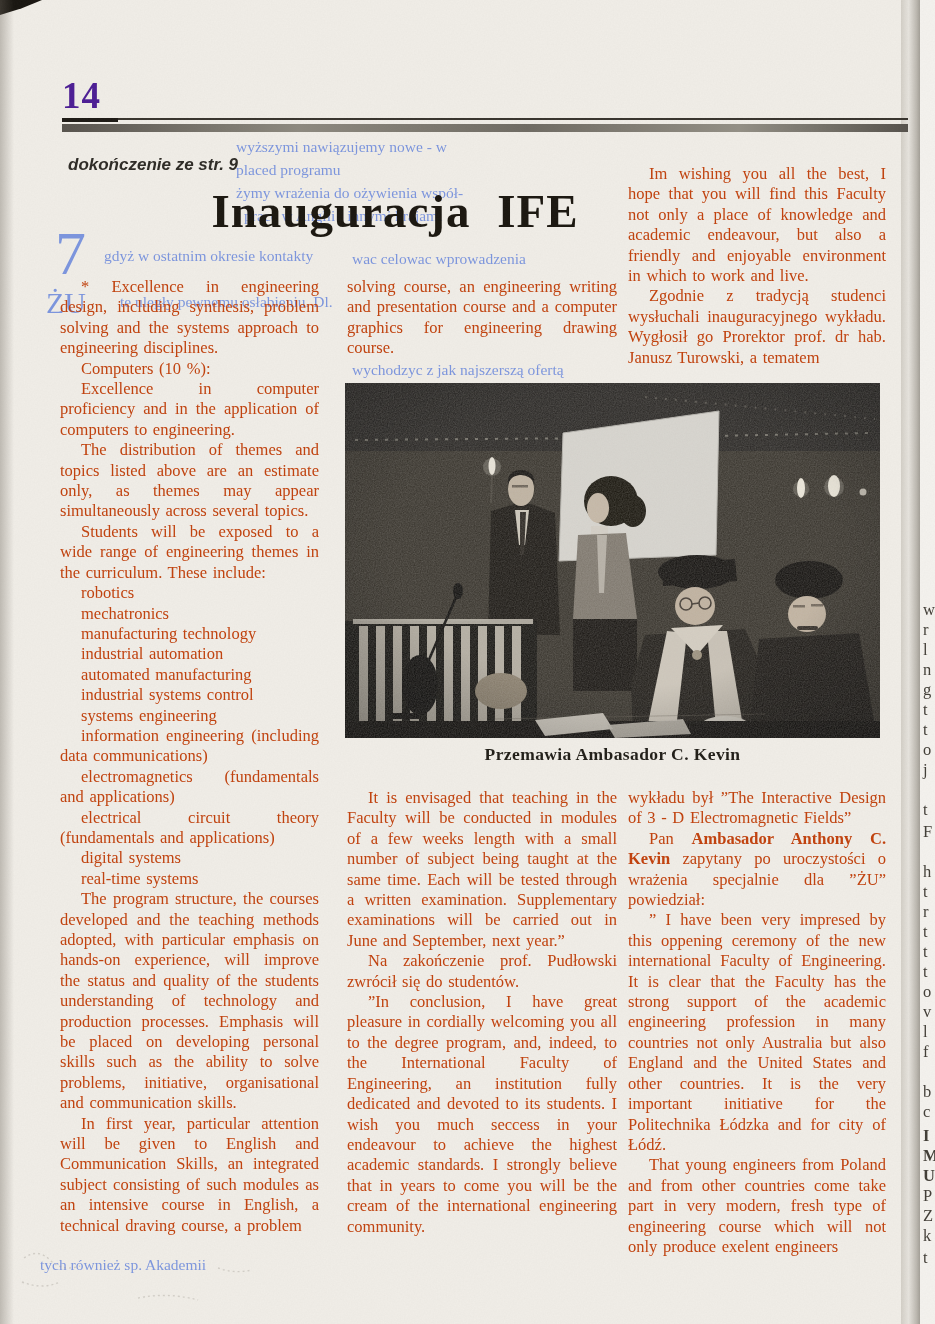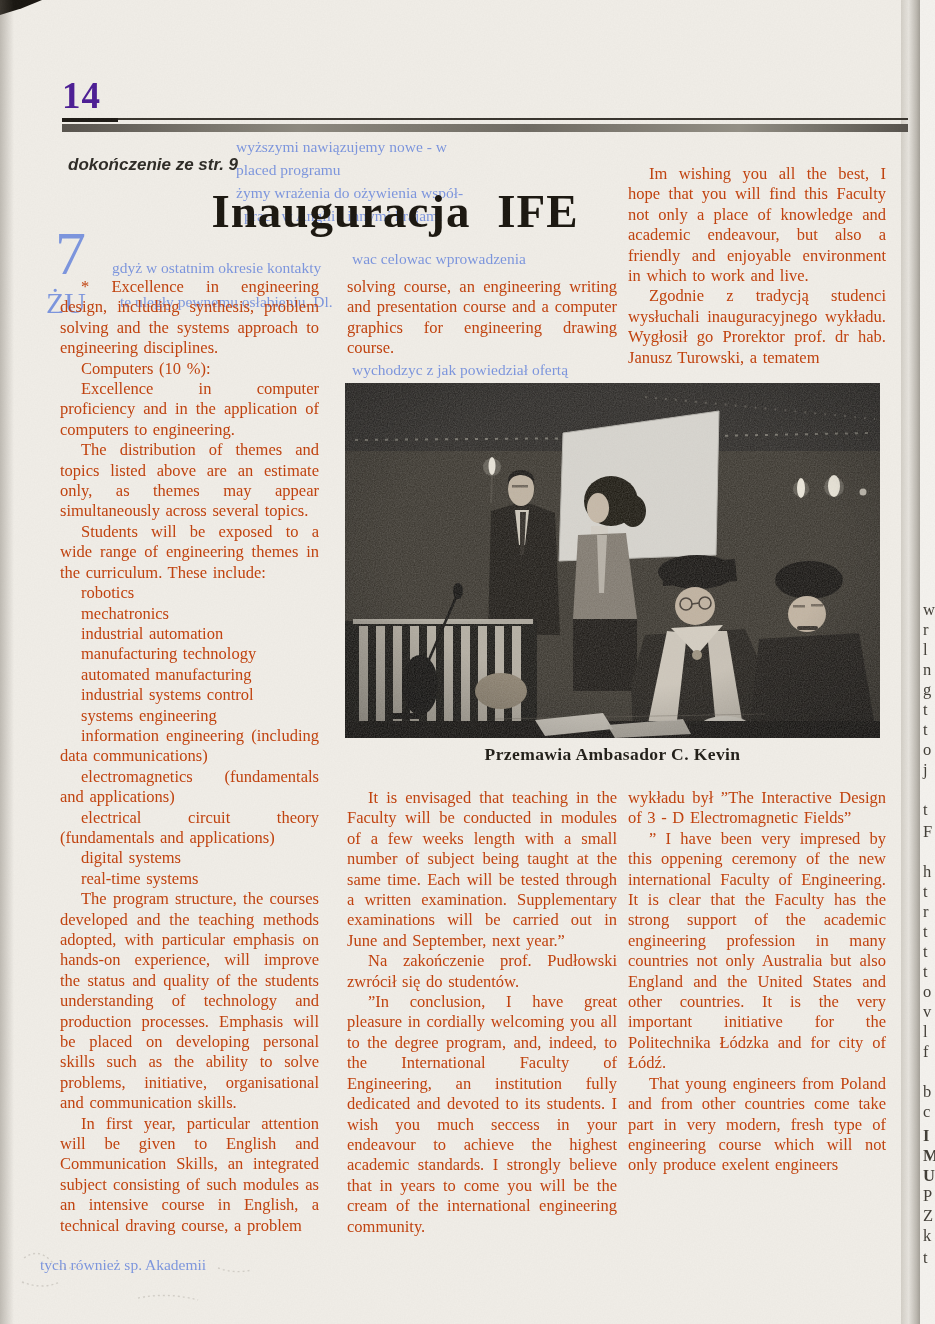--- a/index.html
+++ b/index.html
@@ -57,46 +57,46 @@
   <div class="corner-mark"></div>
   <div class="left-shade"></div>
   <div class="page-edge"></div>
   <div class="next-page"></div>
 
   <div id="bleed">
       <div style="left: 236px; top: 138px;">wyższymi nawiązujemy nowe - w</div>
       <div style="left: 236px; top: 161px;">placed programu</div>
       <div style="left: 236px; top: 184px;">żymy wrażenia do ożywienia współ-</div>
       <div style="left: 244px; top: 207px;">pracę w Anglii i innymi krajami</div>
-      <div style="left: 112px; top: 247px; margin-top: 12px;">gdyż w ostatnim okresie kontakty</div>
+      <div style="left: 104px; top: 247px;">gdyż w ostatnim okresie kontakty</div>
       <div style="left: 120px; top: 269px; margin-top: 24px;">te uległy pewnemu osłabieniu. Dl.</div>
       <div style="left: 55px; top: 218px; font-size: 62px;">7</div>
       <div style="left: 46px; top: 286px; font-size: 30px;">ŻU</div>
       <div style="left: 352px; top: 250px;">wac  celowac  wprowadzenia</div>
-      <div style="left: 352px; top: 361px;">wychodzyc z jak powiedział ofertą</div>
+      <div style="left: 352px; top: 361px;">wychodzyc z jak najszerszą ofertą</div>
       <div style="left: 40px; top: 1256px;">tych również sp. Akademii</div>
     </div>
 
   <div class="pageno">14</div>
   <div class="rule-thin"></div>
   <div class="rule-thick"></div>
   <div class="pageno-underline"></div>
   <div class="continuation">dokończenie ze str. 9</div>
   <div class="title">Inauguracja IFE</div>
 
   <div id="col-left" class="col">
       <p class="p">* Excellence in engineering design, including synthesis, problem solving and the systems approach to engineering disciplines.</p>
       <p class="p">Computers (10 %):</p>
       <p class="p">Excellence in computer proficiency and in the application of computers to engineering.</p>
       <p class="p">The distribution of themes and topics listed above are an estimate only, as themes may appear simultaneously across several topics.</p>
       <p class="p">Students will be exposed to a wide range of engineering themes in the curriculum. These include:</p>
       <p class="p">robotics</p>
       <p class="p">mechatronics</p>
+      <p class="p">manufacturing technology</p>
       <p class="p">industrial automation</p>
-      <p class="p">manufacturing technology</p>
       <p class="p">automated manufacturing</p>
       <p class="p">industrial systems control</p>
       <p class="p">systems engineering</p>
       <p class="p">information engineering (including data communications)</p>
       <p class="p">electromagnetics (fundamentals and applications)</p>
       <p class="p">electrical circuit theory (fundamentals and applications)</p>
       <p class="p">digital systems</p>
       <p class="p">real-time systems</p>
       <p class="p">The program structure, the courses developed and the teaching methods adopted, with particular emphasis on hands-on experience, will improve the status and quality of the students understanding of technology and production processes. Emphasis will be placed on developing personal skills such as the ability to solve problems, initiative, organisational and communication skills.</p>
       <p class="p">In first year, particular attention will be given to English and Communication Skills, an integrated subject consisting of such modules as an intensive course in English, a technical draving course, a problem</p>
@@ -108,20 +108,21 @@
       <p class="p">Im wishing you all the best, I hope that you will find this Faculty not only a place of knowledge and academic endeavour, but also a friendly and enjoyable environment in which to work and live.</p>
       <p class="p">Zgodnie z tradycją studenci wysłuchali inauguracyjnego wykładu. Wygłosił go Prorektor prof. dr hab. Janusz Turowski, a tematem</p>
     </div>
   <div id="col-mid-bottom" class="col">
       <p class="p">It is envisaged that teaching in the Faculty will be conducted in modules of a few weeks length with a small number of subject being taught at the same time. Each will be tested through a written examination. Supplementary examinations will be carried out in June and September, next year.”</p>
       <p class="p">Na zakończenie prof. Pudłowski zwrócił się do studentów.</p>
       <p class="p">”In conclusion, I have great pleasure in cordially welcoming you all to the degree program, and, indeed, to the International Faculty of Engineering, an institution fully dedicated and devoted to its students. I wish you much seccess in your endeavour to achieve the highest academic standards. I strongly believe that in years to come you will be the cream of the international engineering community.</p>
     </div>
   <div id="col-right-bottom" class="col">
       <p class="cont">wykładu był ”The Interactive Design of 3 - D Electromagnetic Fields”</p>
+      <p class="p">Pan <b>Ambasador Anthony C. Kevin</b> zapytany po uroczystości o wrażenia specjalnie dla ”ŻU” powiedział:</p>
       <p class="p">” I have been very impresed by this oppening ceremony of the new international Faculty of Engineering. It is clear that the Faculty has the strong support of the academic engineering profession in many countries not only Australia but also England and the United States and other countries. It is the very important initiative for the Politechnika Łódzka and for city of Łódź.</p>
       <p class="p">That young engineers from Poland and from other countries come take part in very modern, fresh type of engineering course which will not only produce exelent engineers</p>
     </div>
 
   <div class="photo-wrap">
     <svg width="535" height="355" viewBox="0 0 535 355" xmlns="http://www.w3.org/2000/svg">
       <defs>
         <filter id="grain" x="0" y="0" width="100%" height="100%">
           <feTurbulence type="fractalNoise" baseFrequency="0.85" numOctaves="2" stitchTiles="stitch"></feTurbulence>
           <feColorMatrix type="matrix" values="0 0 0 0 0.62  0 0 0 0 0.60  0 0 0 0 0.56  0 0 0 0.55 0"></feColorMatrix>

